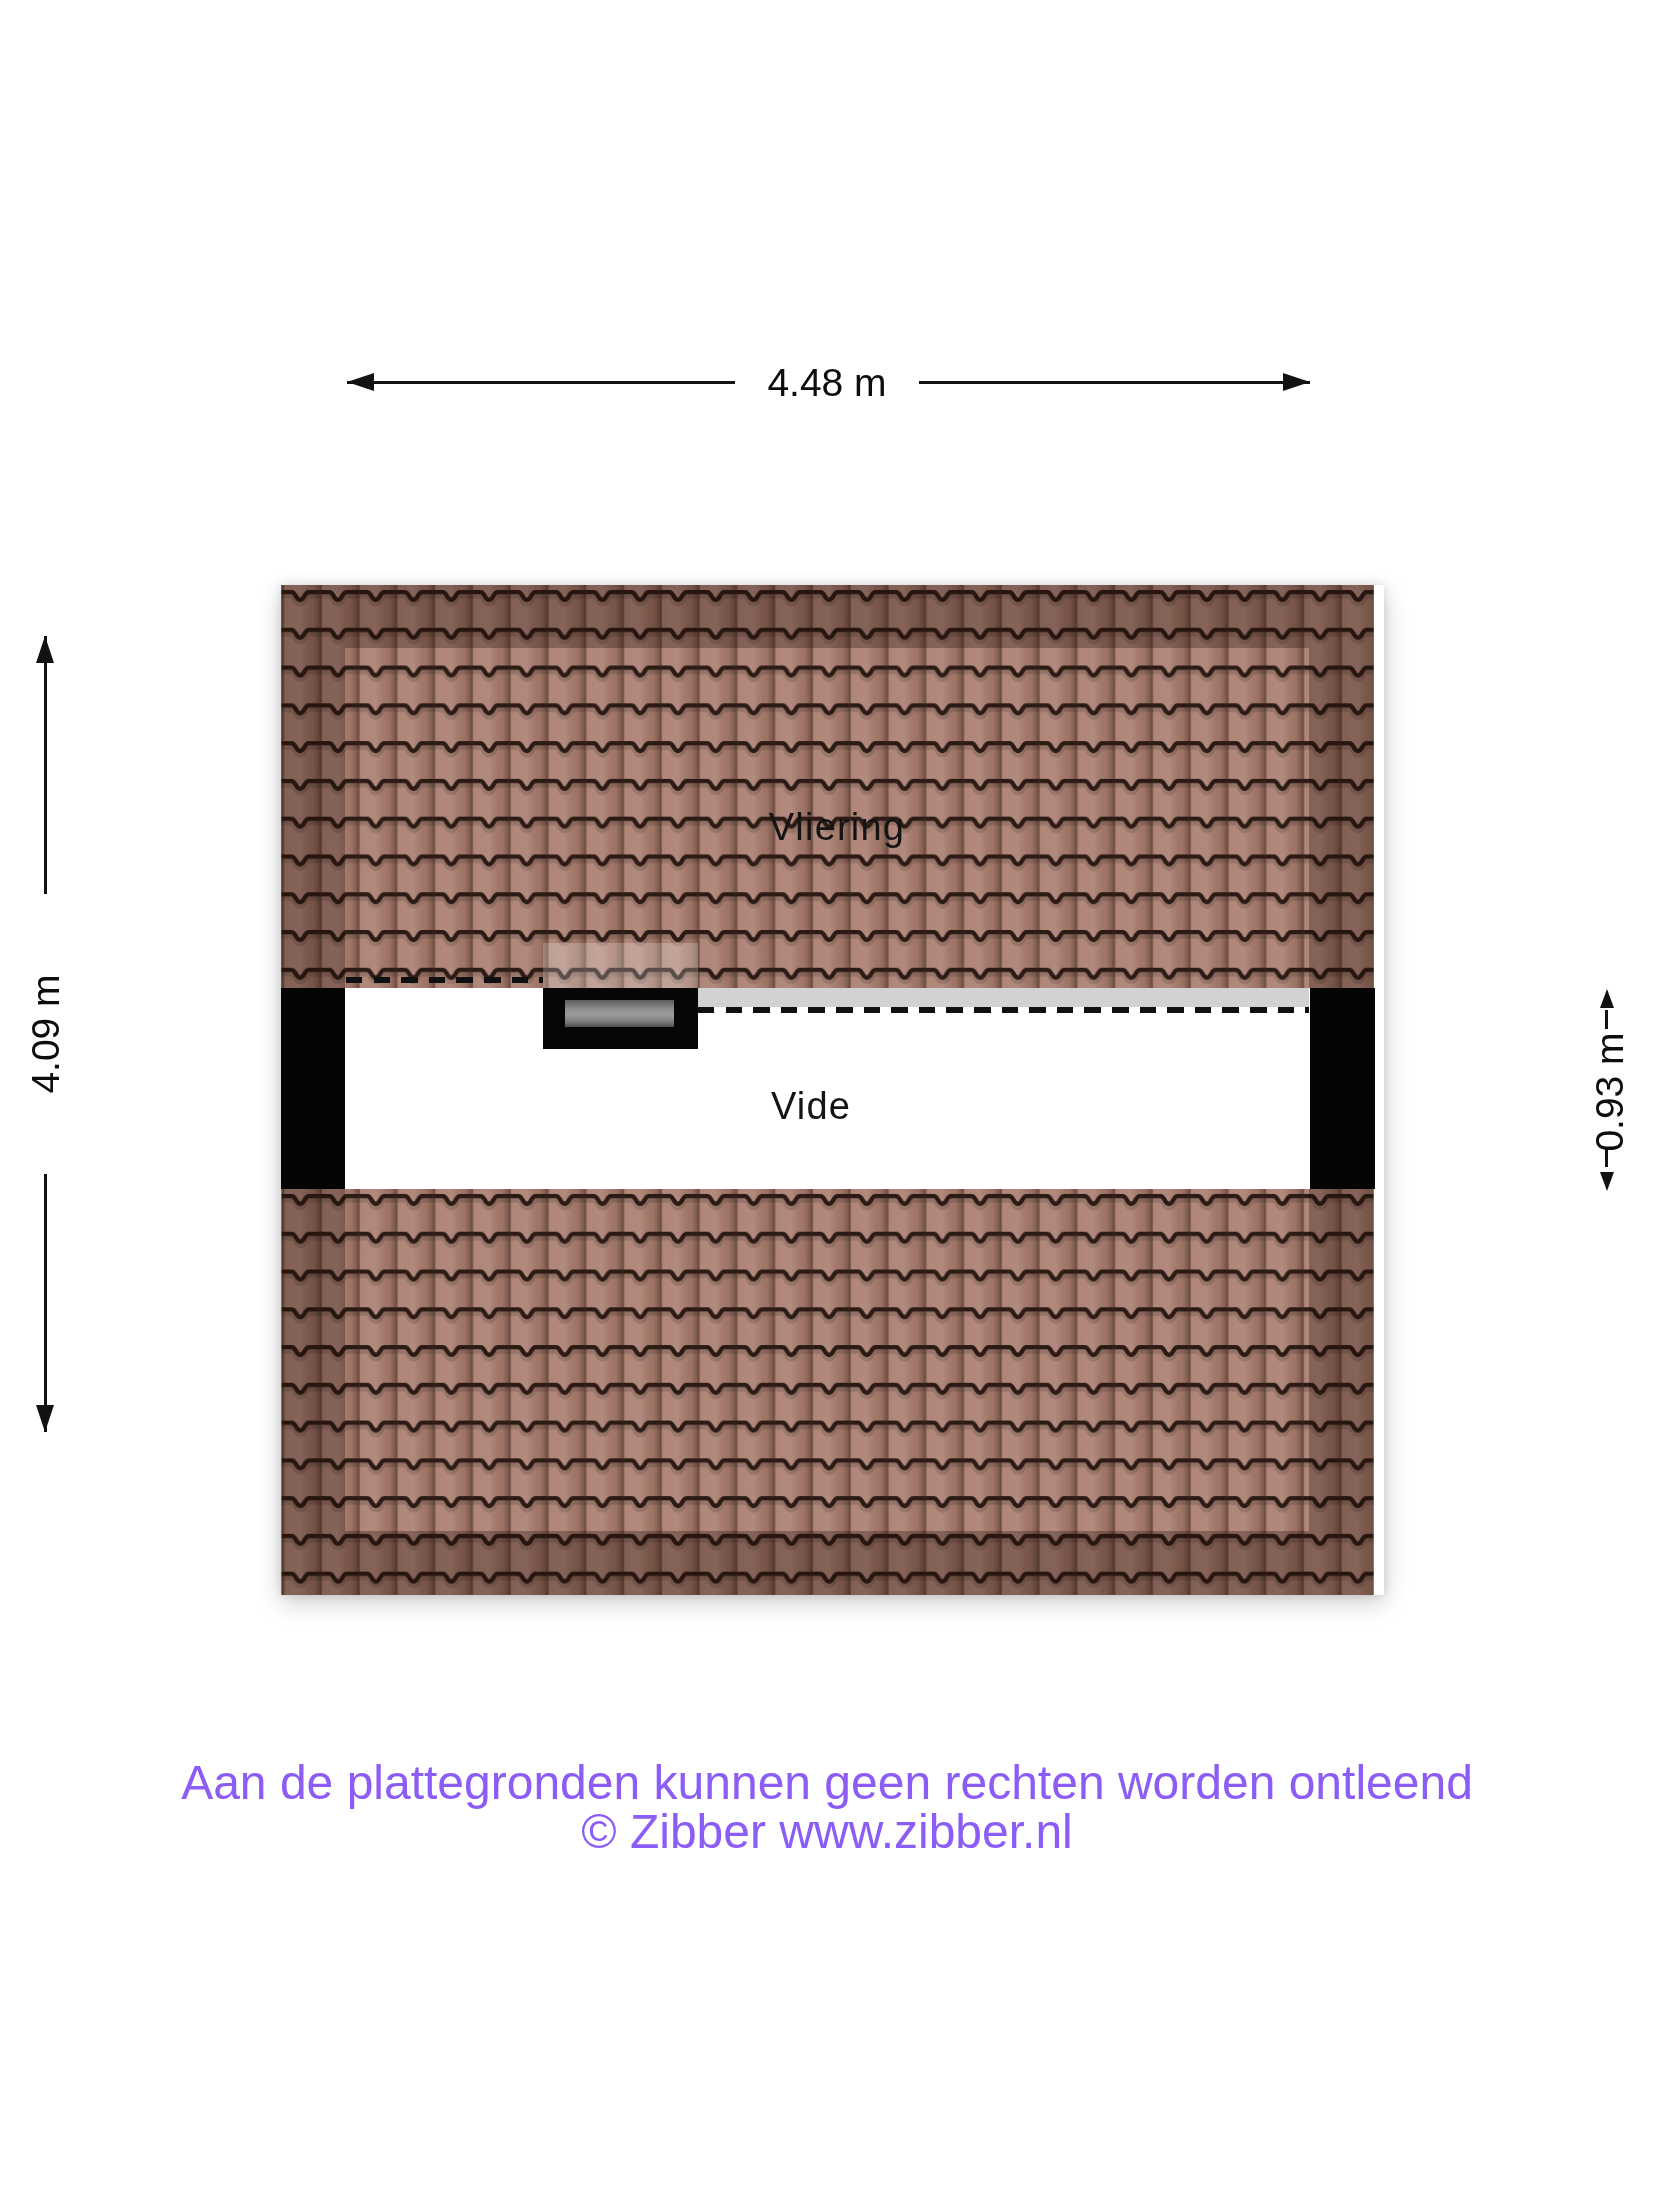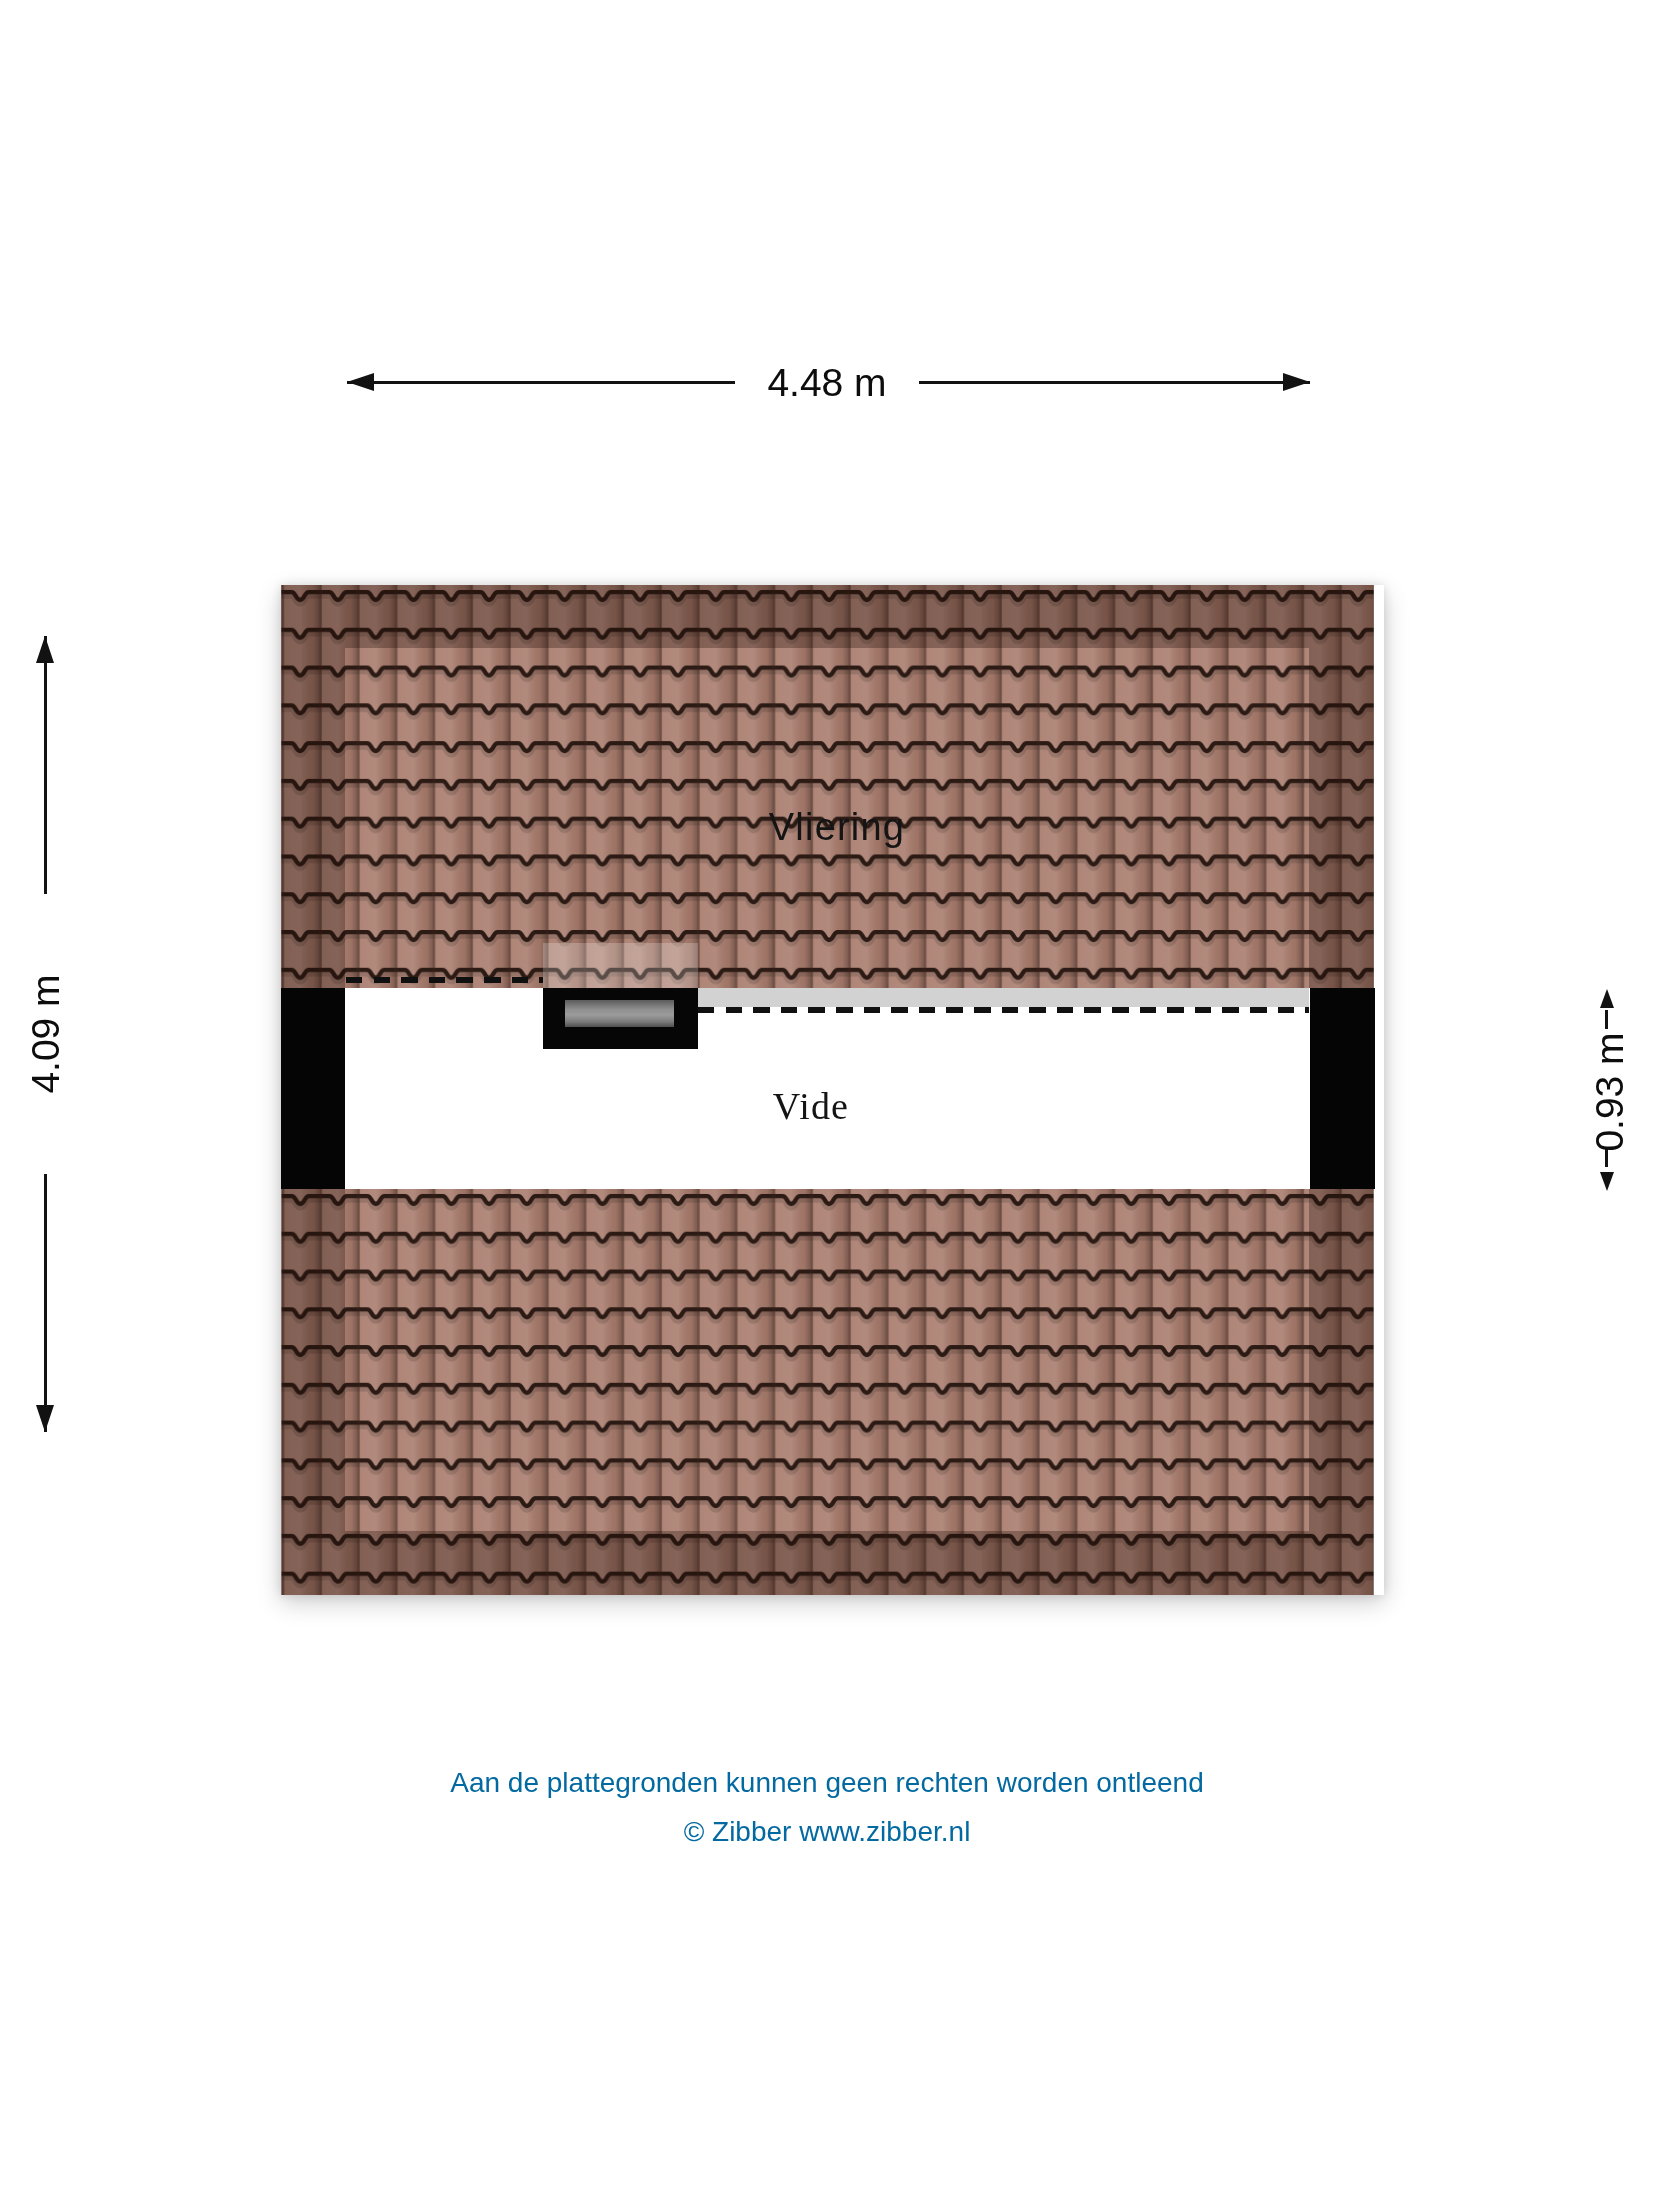--- a/index.html
+++ b/index.html
@@ -30,34 +30,34 @@
     background:repeating-linear-gradient(90deg,#101010 0 16.5px,rgba(0,0,0,0) 16.5px 27.6px);}
   .dash-left{left:65px;top:392px;width:197px;}
   .dash-right{left:417px;top:422px;width:611px;}
   .window-glow{position:absolute;left:262px;top:358px;width:155px;height:46px;background:rgba(255,255,255,0.22);}
   .skylight{position:absolute;left:262px;top:403px;width:155px;height:61px;background:#060606;}
   .skylight .pane{position:absolute;left:22px;top:11.8px;width:109px;height:27.6px;
     background:linear-gradient(180deg,#5c5c5c 0%,#8f8f8f 35%,#9b9b9b 55%,#7c7c7c 80%,#4f4f4f 100%);}
   
   .room-label{position:absolute;transform:translate(-50%,-50%);font-size:38px;letter-spacing:1.2px;color:#141414;white-space:nowrap;}
   .label-vliering{left:556px;top:242px;}
-  .label-vide{left:530px;top:521px;font-family:Liberation Serif, serif;}
+  .label-vide{left:530px;top:521px;}
   
   .dim-line{position:absolute;background:#121212;}
   .dim-label{position:absolute;font-size:39px;color:#0d0d0d;white-space:nowrap;transform:translate(-50%,-50%);}
   .dim-label.vert{transform:translate(-50%,-50%) rotate(-90deg);}
   .tri{position:absolute;width:0;height:0;}
   .tri-left {border-top:9.5px solid transparent;border-bottom:9.5px solid transparent;border-right:27px solid #121212;}
   .tri-right{border-top:9.5px solid transparent;border-bottom:9.5px solid transparent;border-left:27px solid #121212;}
   .tri-up   {border-left:9.5px solid transparent;border-right:9.5px solid transparent;border-bottom:27px solid #121212;}
   .tri-down {border-left:9.5px solid transparent;border-right:9.5px solid transparent;border-top:27px solid #121212;}
   .tri-up.small   {border-left-width:7px;border-right-width:7px;border-bottom-width:19px;}
   .tri-down.small {border-left-width:7px;border-right-width:7px;border-top-width:19px;}
   
-  .footer{position:absolute;left:0;top:1758px;width:1654px;text-align:center;font-size:28px;line-height:49px;color:#0369a1;}
+  .footer{position:absolute;left:0;top:1758px;width:1654px;text-align:center;font-size:48px;line-height:49px;color:#8b5cf6;}
 </style>
 </head>
 <body>
 
 <div class="canvas">
 
   <div>
     <div class="dim-line" style="left:347px;top:381px;width:388px;height:3.2px;"></div>
     <div class="dim-line" style="left:919px;top:381px;width:391px;height:3.2px;"></div>
     <div class="tri tri-left" style="left:347px;top:373px;"></div>

